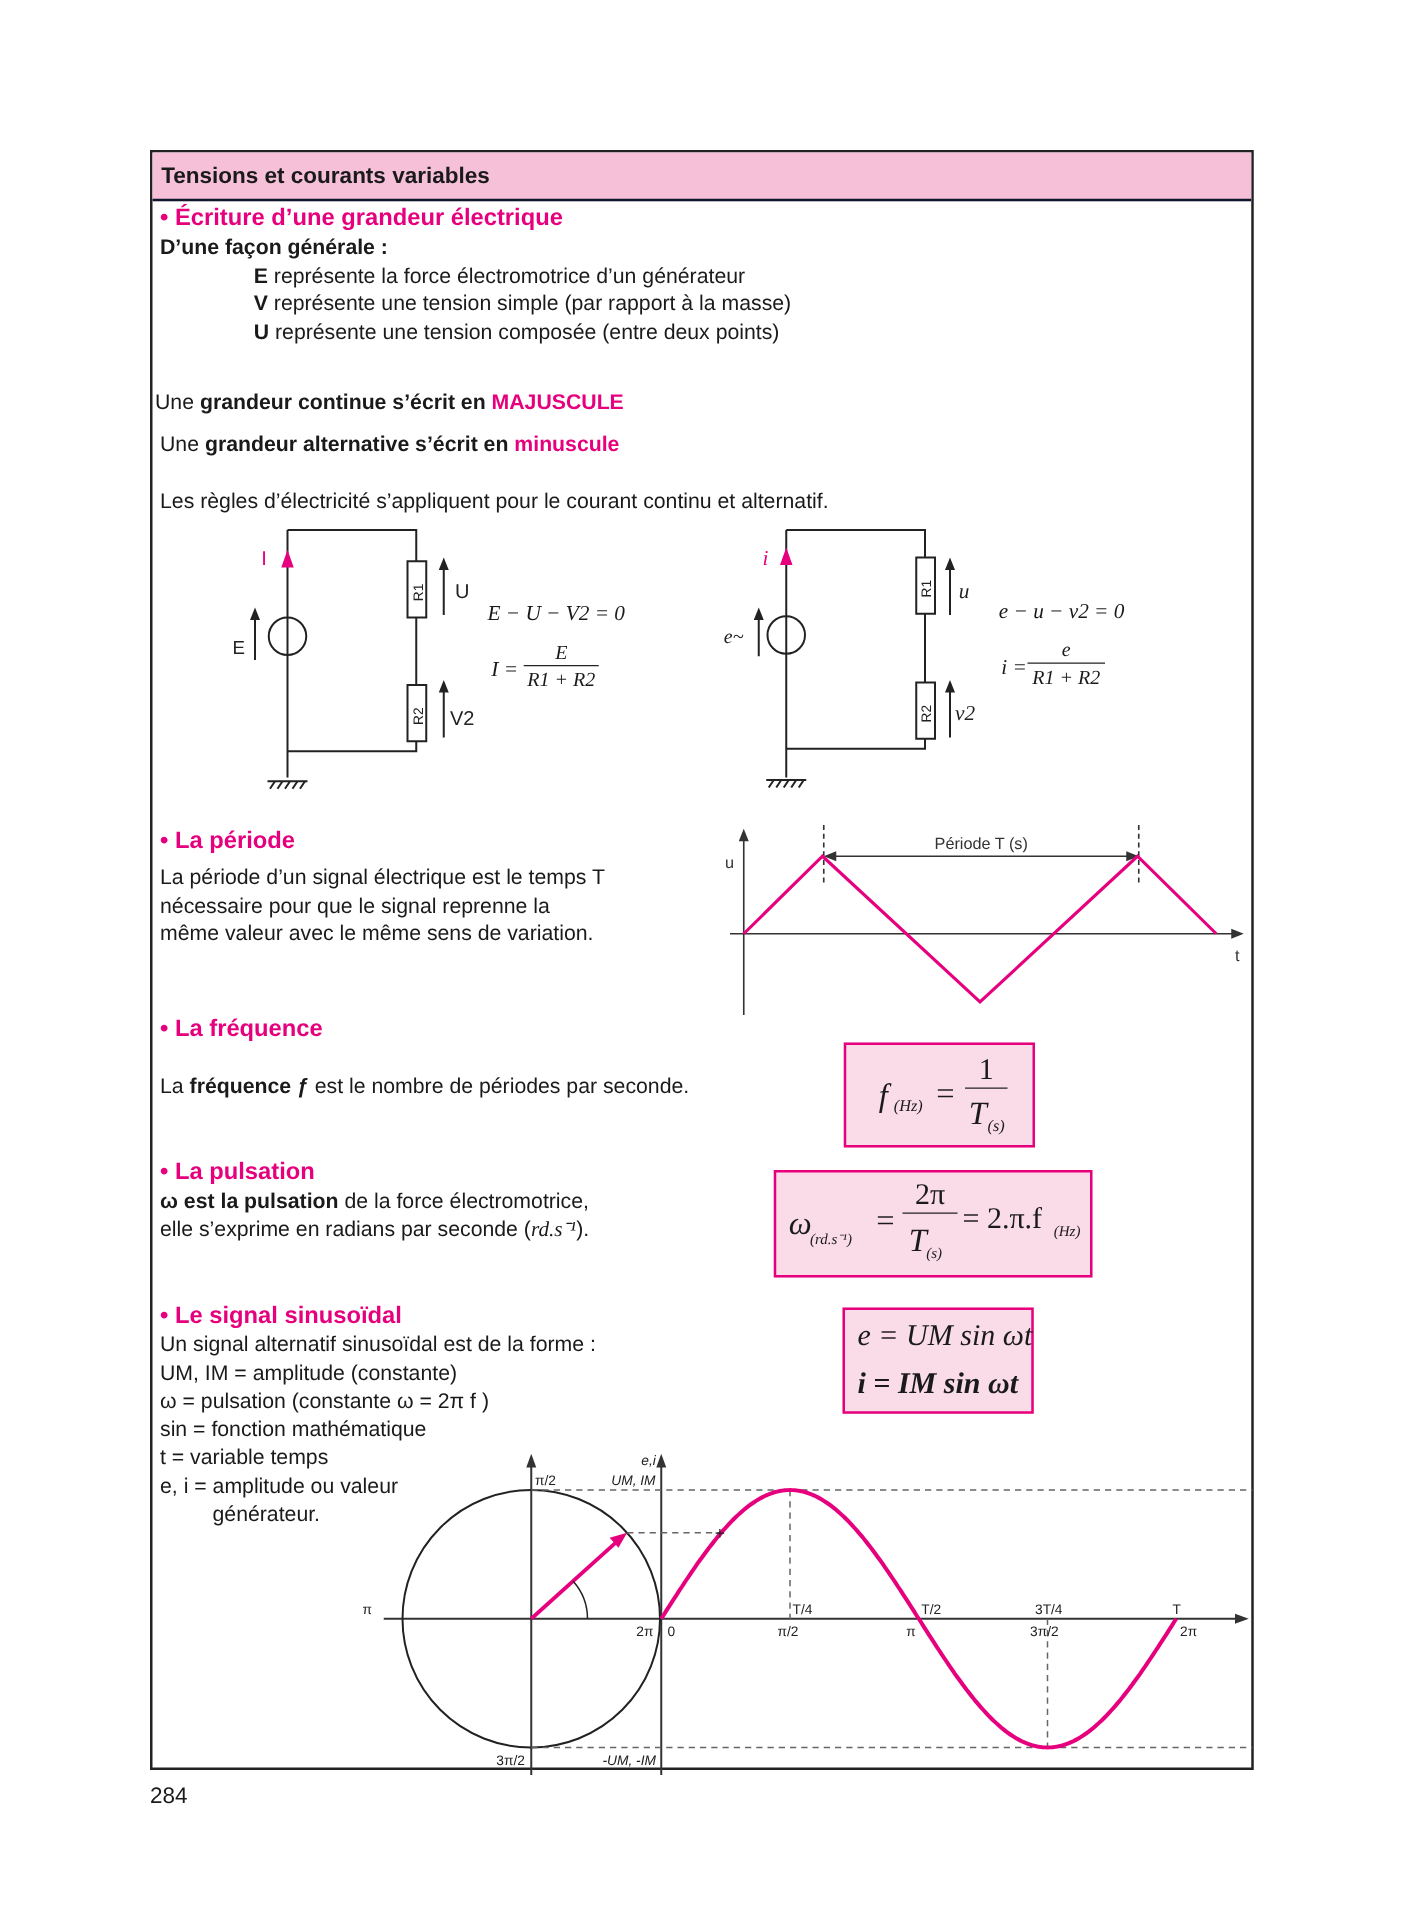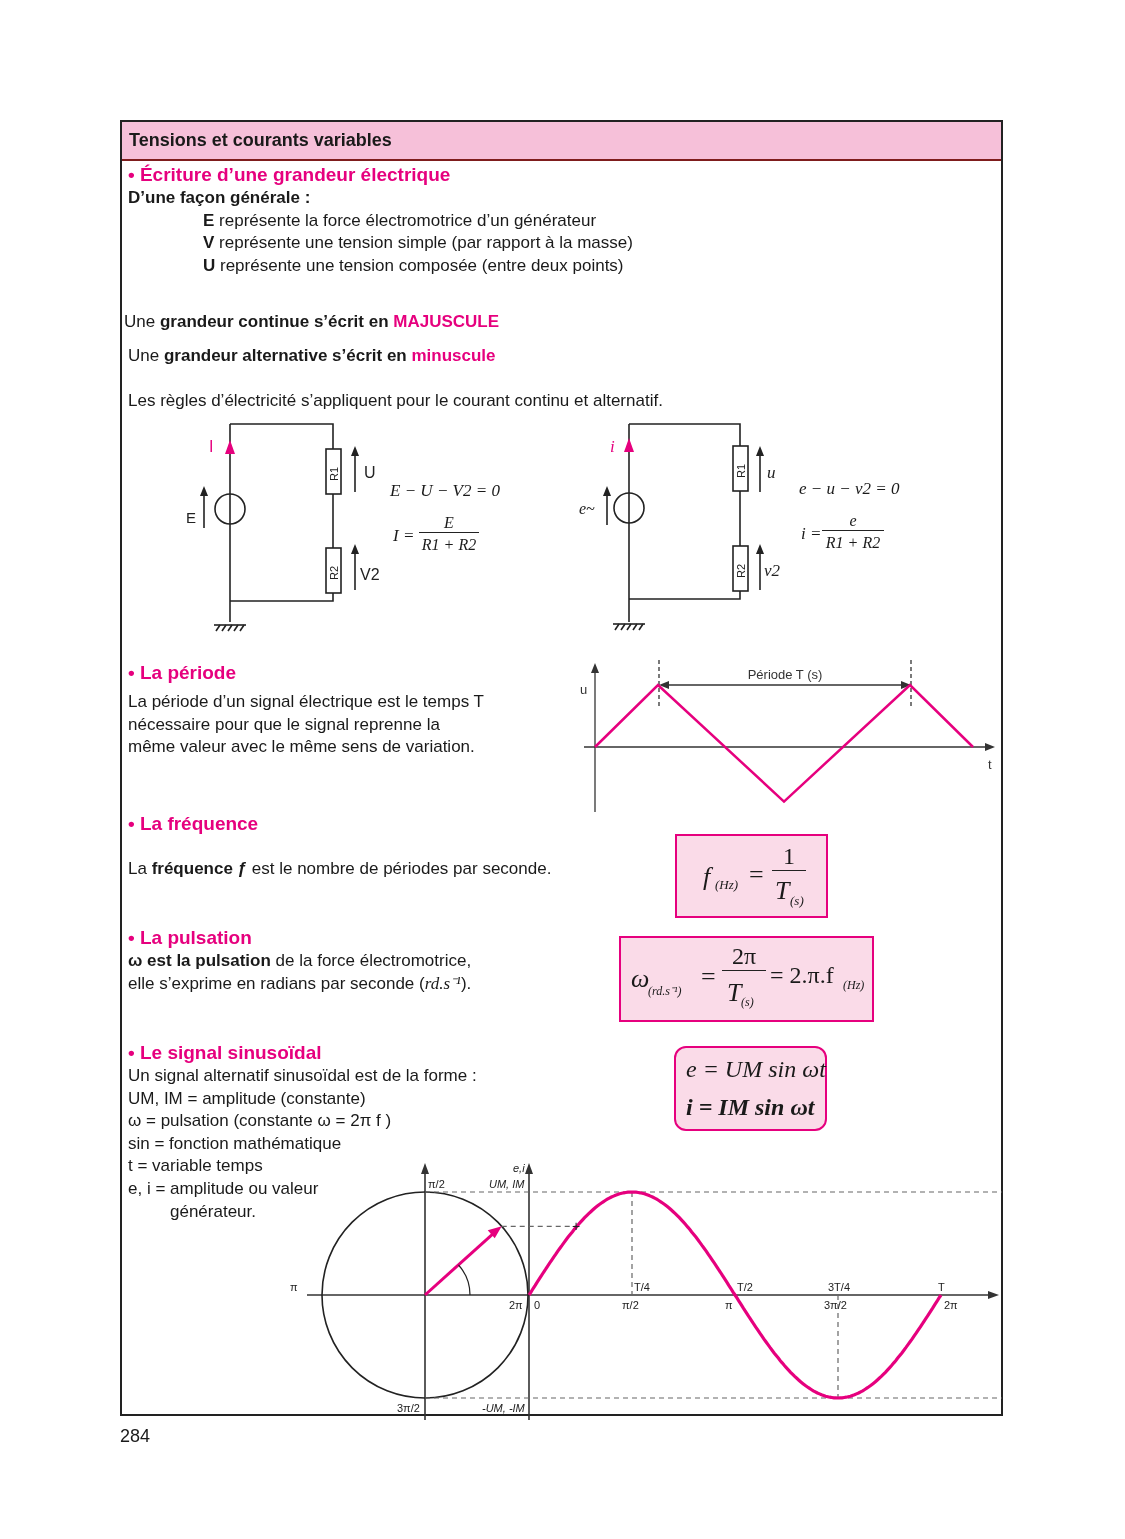--- a/index.html
+++ b/index.html
@@ -1,18 +1,18 @@
 <!DOCTYPE html>
 <html><head>
 <meta charset="utf-8">
 <style>
   html,body{margin:0;padding:0;background:#fff;}
   body{width:1125px;height:1539px;position:relative;overflow:hidden;font-family:"Liberation Sans",sans-serif;color:#1a1a1a;}
   .frame{position:absolute;left:120px;top:120px;width:883px;height:1296px;border:2px solid #222;box-sizing:border-box;}
-  .title-bar{position:absolute;left:0;top:0;right:0;height:37px;background:#f6c0d9;border-bottom:2px solid #7f1d1d;}
+  .title-bar{position:absolute;left:0;top:0;right:0;height:37px;background:#f6c0d9;border-bottom:2px solid #0f172a;}
   .title-bar span{position:absolute;left:7px;top:8px;font-size:18px;font-weight:bold;color:#1a1a1a;}
   .abs{position:absolute;}
   .h{font-size:19px;font-weight:bold;color:#e6007e;white-space:nowrap;}
   .t{font-size:17px;white-space:nowrap;line-height:22.5px;}
   .b{font-weight:bold;}
   .pink{color:#e6007e;font-weight:bold;}
   .serif{font-family:"Liberation Serif",serif;font-style:italic;}
   svg{position:absolute;overflow:visible;}
   .fbox{position:absolute;background:#fadbe8;border:2px solid #e6007e;box-sizing:border-box;font-family:"Liberation Serif",serif;}
   .pagenum{position:absolute;left:120px;top:1426px;font-size:18px;color:#1a1a1a;}
@@ -158,21 +158,21 @@
   </div>
 
   <div class="abs h" style="left:6px;top:920px;">• Le signal sinusoïdal</div>
   <div class="abs t" style="left:6px;top:943px;">Un signal alternatif sinusoïdal est de la forme :</div>
   <div class="abs t" style="left:6px;top:966px;">UM, IM = amplitude (constante)</div>
   <div class="abs t" style="left:6px;top:988px;">ω = pulsation (constante ω = 2π f )</div>
   <div class="abs t" style="left:6px;top:1011px;">sin  = fonction mathématique</div>
   <div class="abs t" style="left:6px;top:1033px;">t = variable temps</div>
   <div class="abs t" style="left:6px;top:1056px;">e, i = amplitude ou valeur</div>
   <div class="abs t" style="left:48px;top:1079px;">générateur.</div>
-  <div class="fbox" style="left:552px;top:924px;width:153px;height:85px;border-radius:12px;">
+  <div class="fbox" style="left:552px;top:924px;width:153px;height:85px;">
     <div class="abs serif" style="left:10px;top:8px;font-size:24px;white-space:nowrap;">e = UM sin ωt</div>
     <div class="abs serif" style="left:10px;top:46px;font-size:24px;white-space:nowrap;font-weight:bold;">i = IM sin ωt</div>
   </div>
 
   <svg id="sin-chart" style="left:180px;top:1040px;" width="700" height="260">
       <line x1="5" y1="133" x2="690" y2="133" stroke="#333" stroke-width="1.6"></line>
       <polygon points="697,133 686,129 686,137" fill="#333"></polygon>
       <line x1="123" y1="258" x2="123" y2="8" stroke="#333" stroke-width="1.6"></line>
       <polygon points="123,1 119,12 127,12" fill="#333"></polygon>
       <line x1="227" y1="258" x2="227" y2="8" stroke="#333" stroke-width="1.6"></line>

